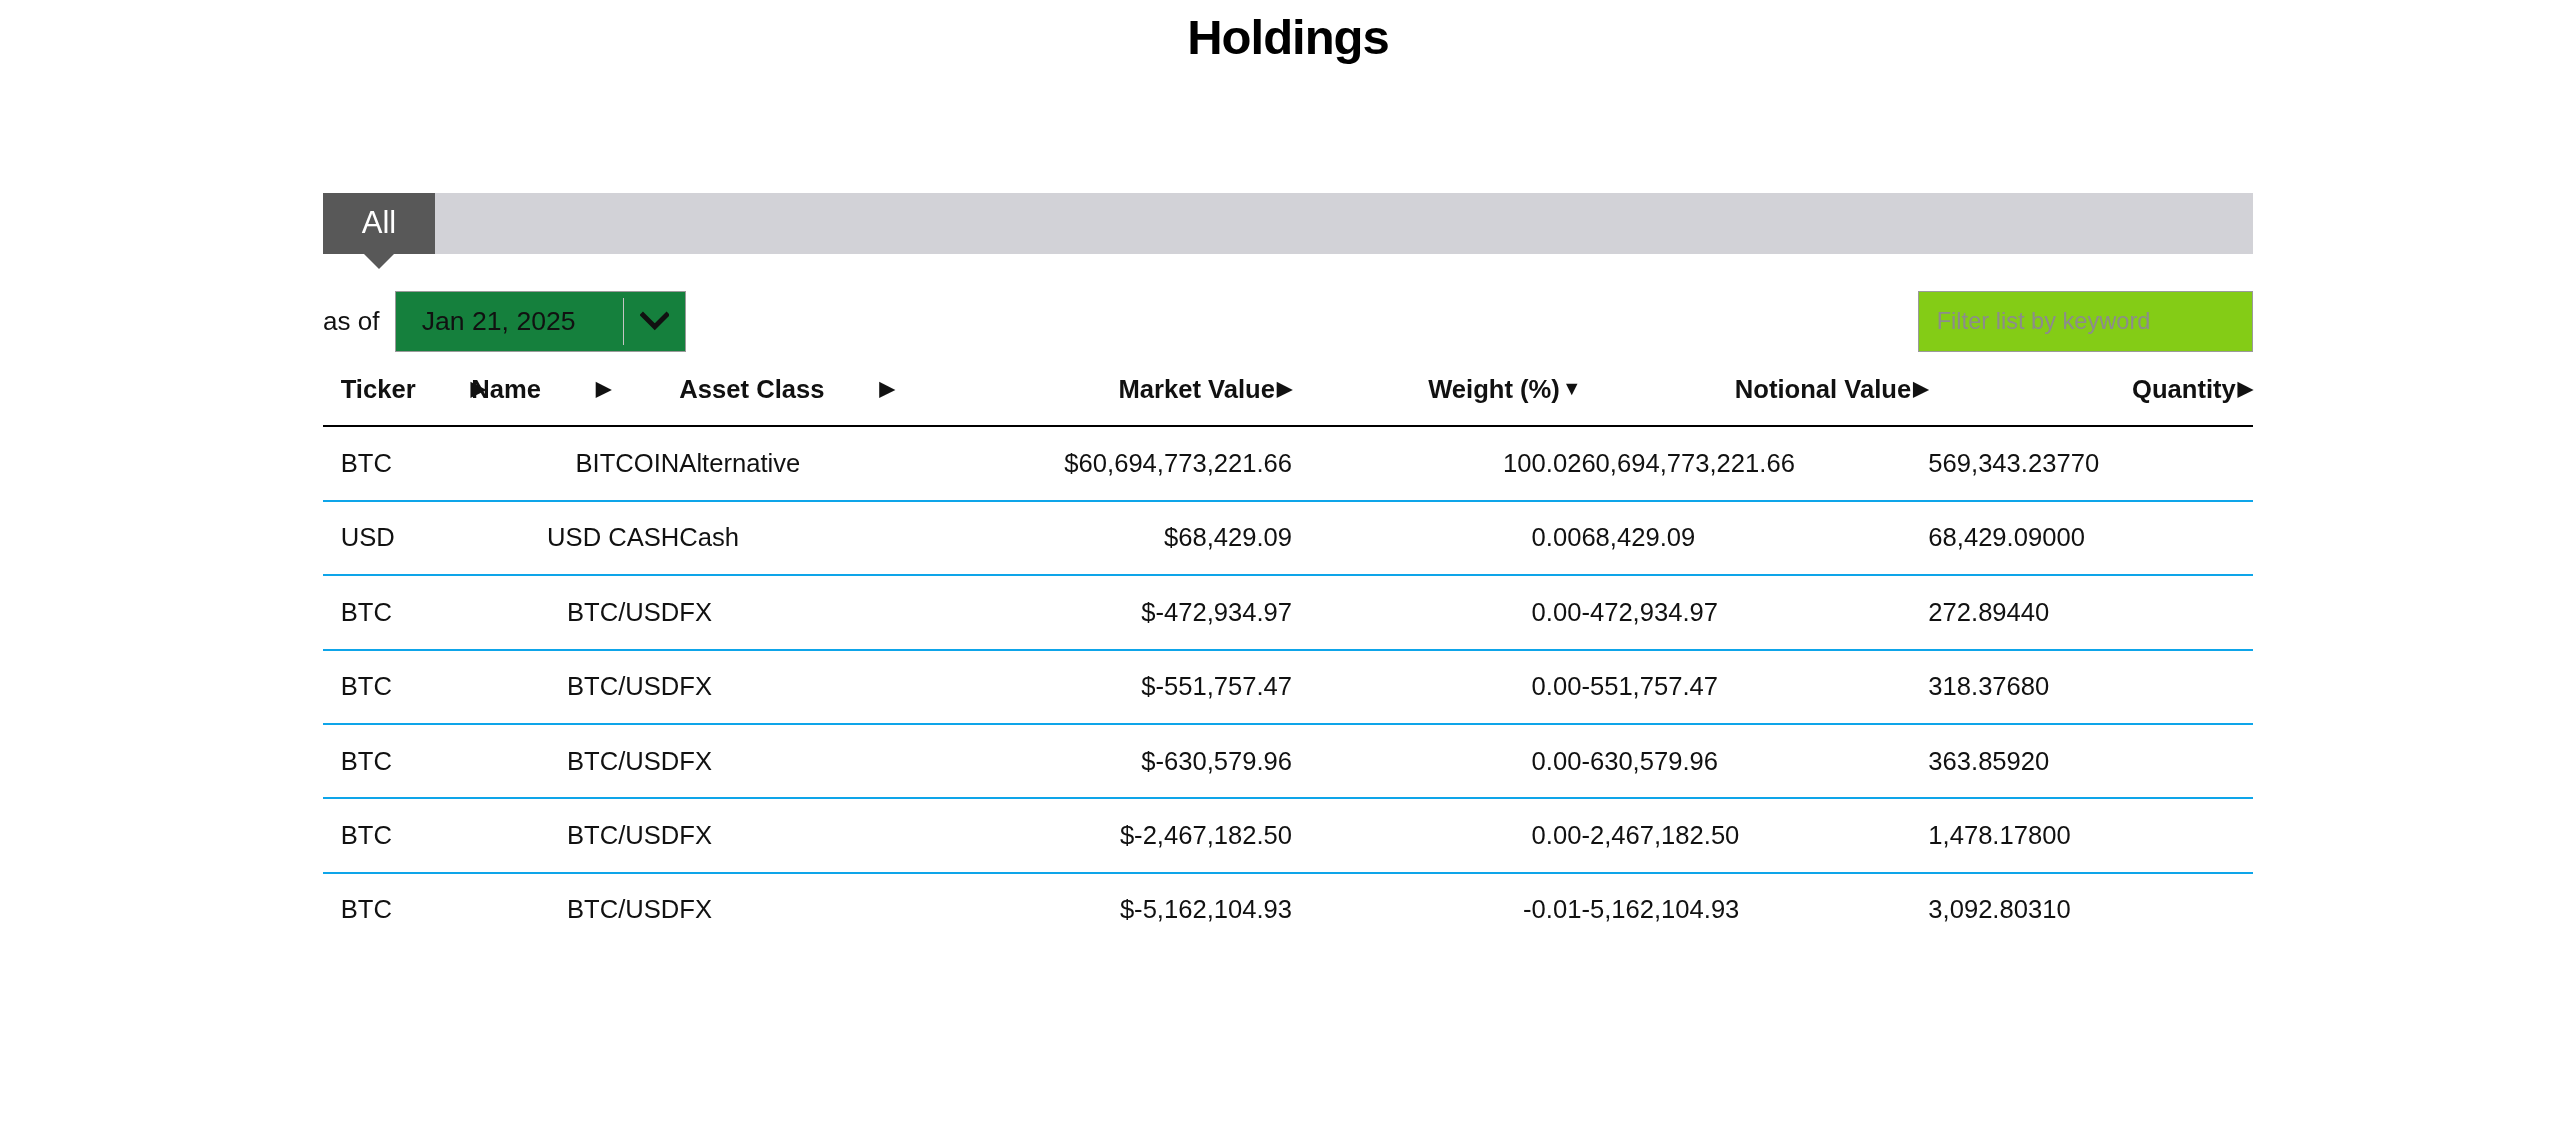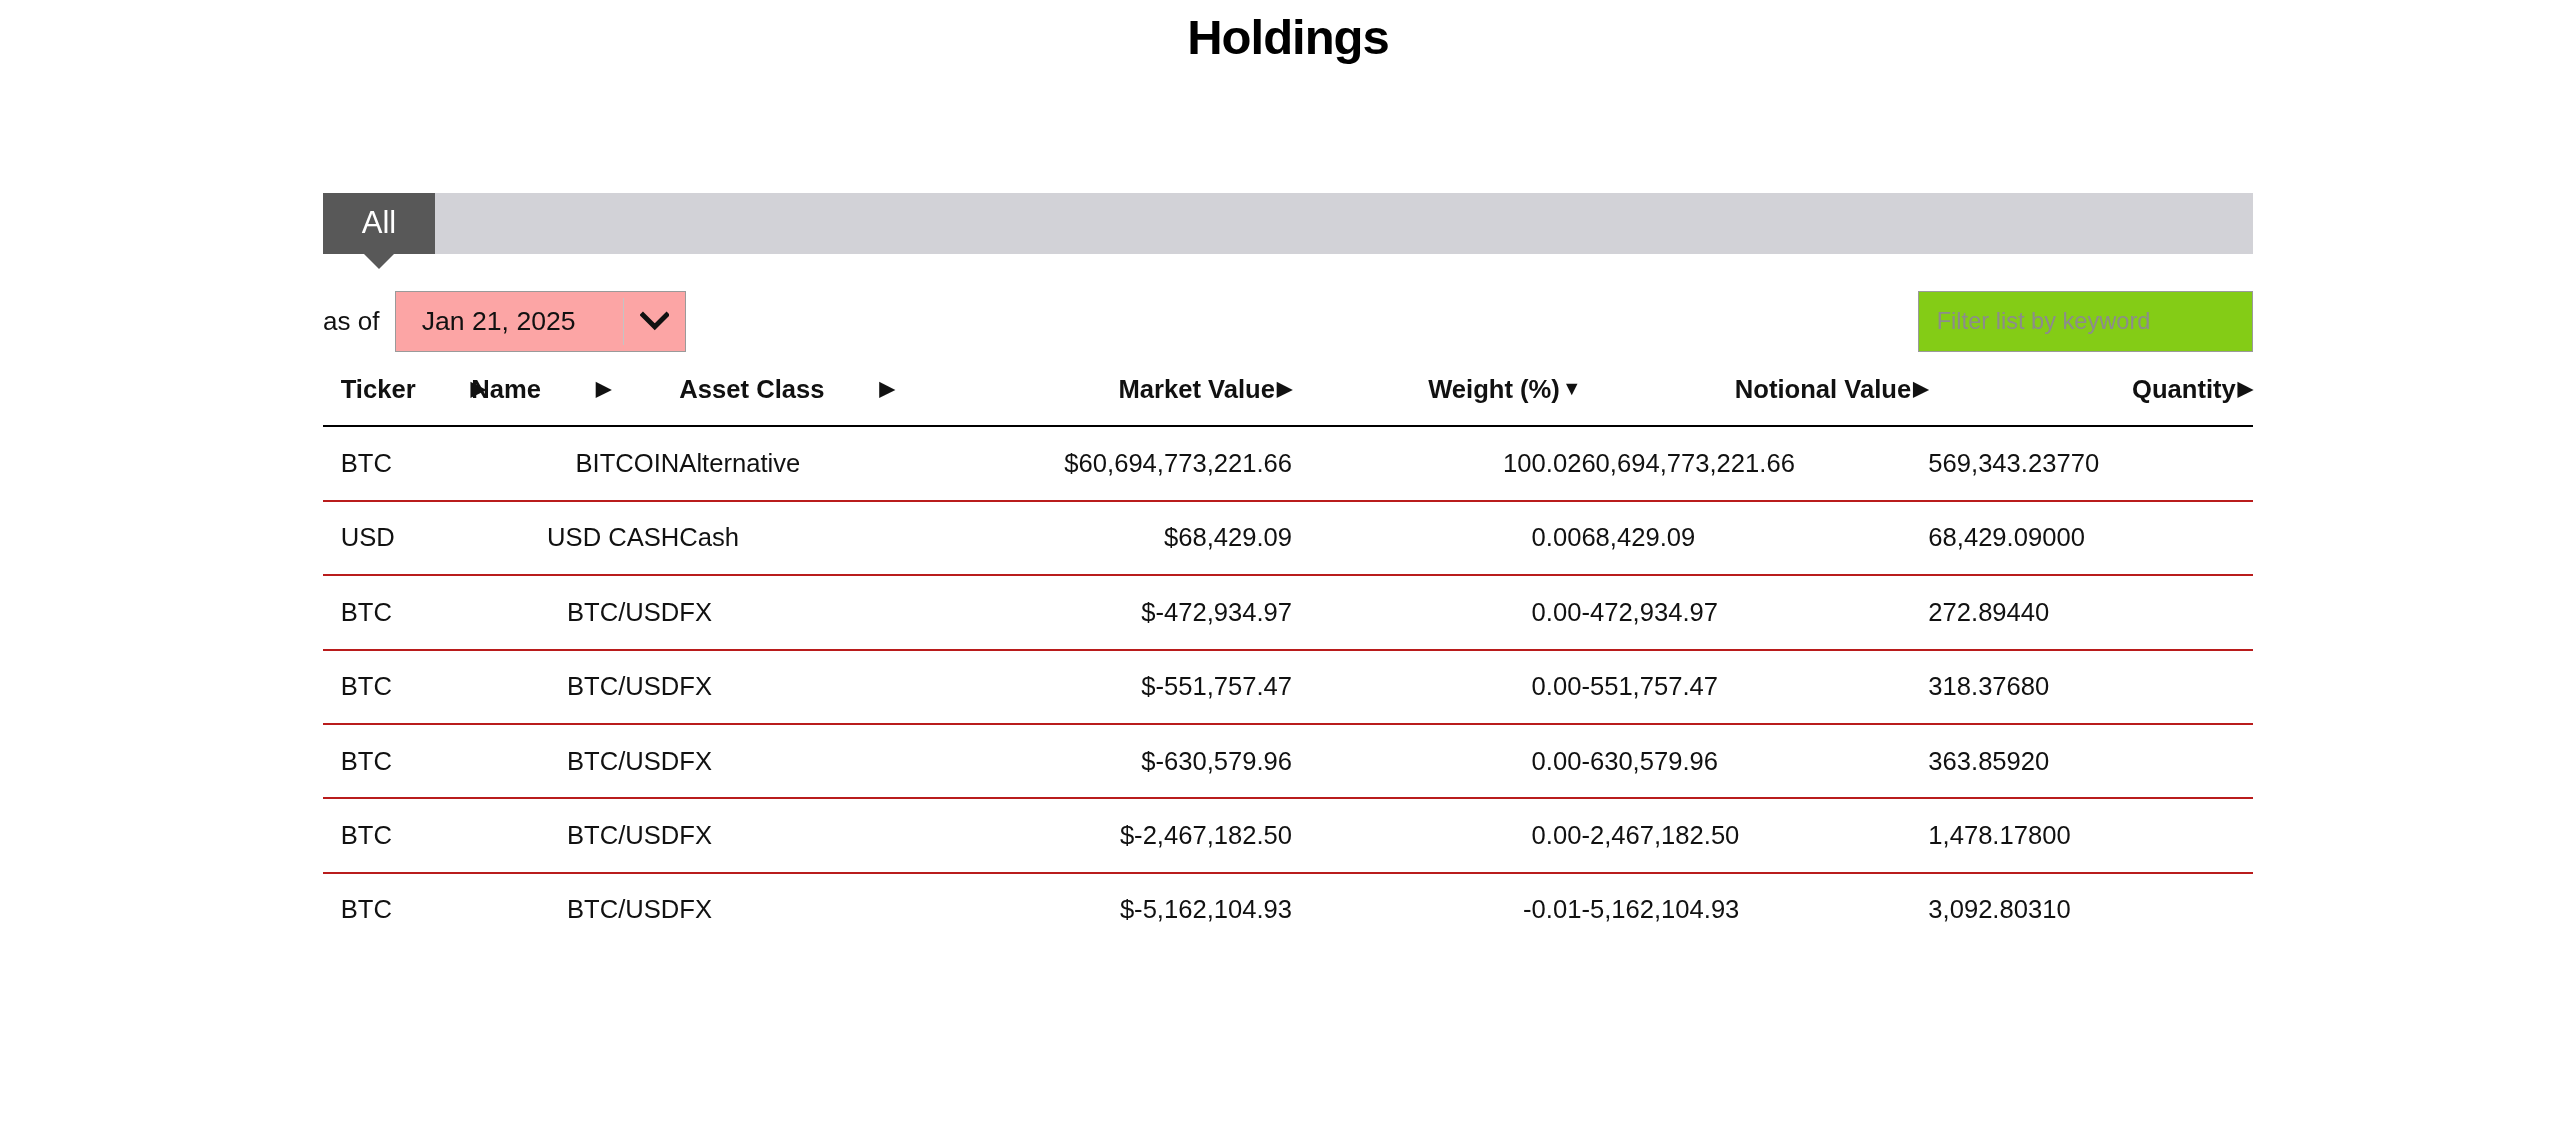--- a/index.html
+++ b/index.html
@@ -81,21 +81,21 @@
   }
   .asof-label {
     font-size: 26px;
     color: #111111;
     margin-right: 15.8px;
   }
   .date-select {
     display: flex;
     align-items: center;
     border: 1px solid #9a9a9a;
-    background: #fca5a5;
+    background: #15803d;
     height: 61px;
     min-width: 291px;
     padding: 0 0 0 25.6px;
     position: relative;
     cursor: pointer;
   }
   .date-select .date-value {
     font-size: 26.6px;
     color: #111111;
     flex: 1;
@@ -141,21 +141,21 @@
     color: #111111;
     padding: 0 0 21.7px 0;
     vertical-align: bottom;
     white-space: nowrap;
   }
   table.holdings td {
     font-size: 25.6px;
     font-weight: 400;
     color: #111111;
     padding: 21.7px 0 21.7px 0;
-    border-top: 2px solid #b91c1c;
+    border-top: 2px solid #0ea5e9;
     white-space: nowrap;
   }
   tbody tr:first-child td { border-top: 2px solid #000000; }
   thead tr { border-bottom: 0; }
 
   .th-inner {
     display: flex;
     align-items: center;
   }
   .th-left .th-inner { justify-content: flex-start; }

